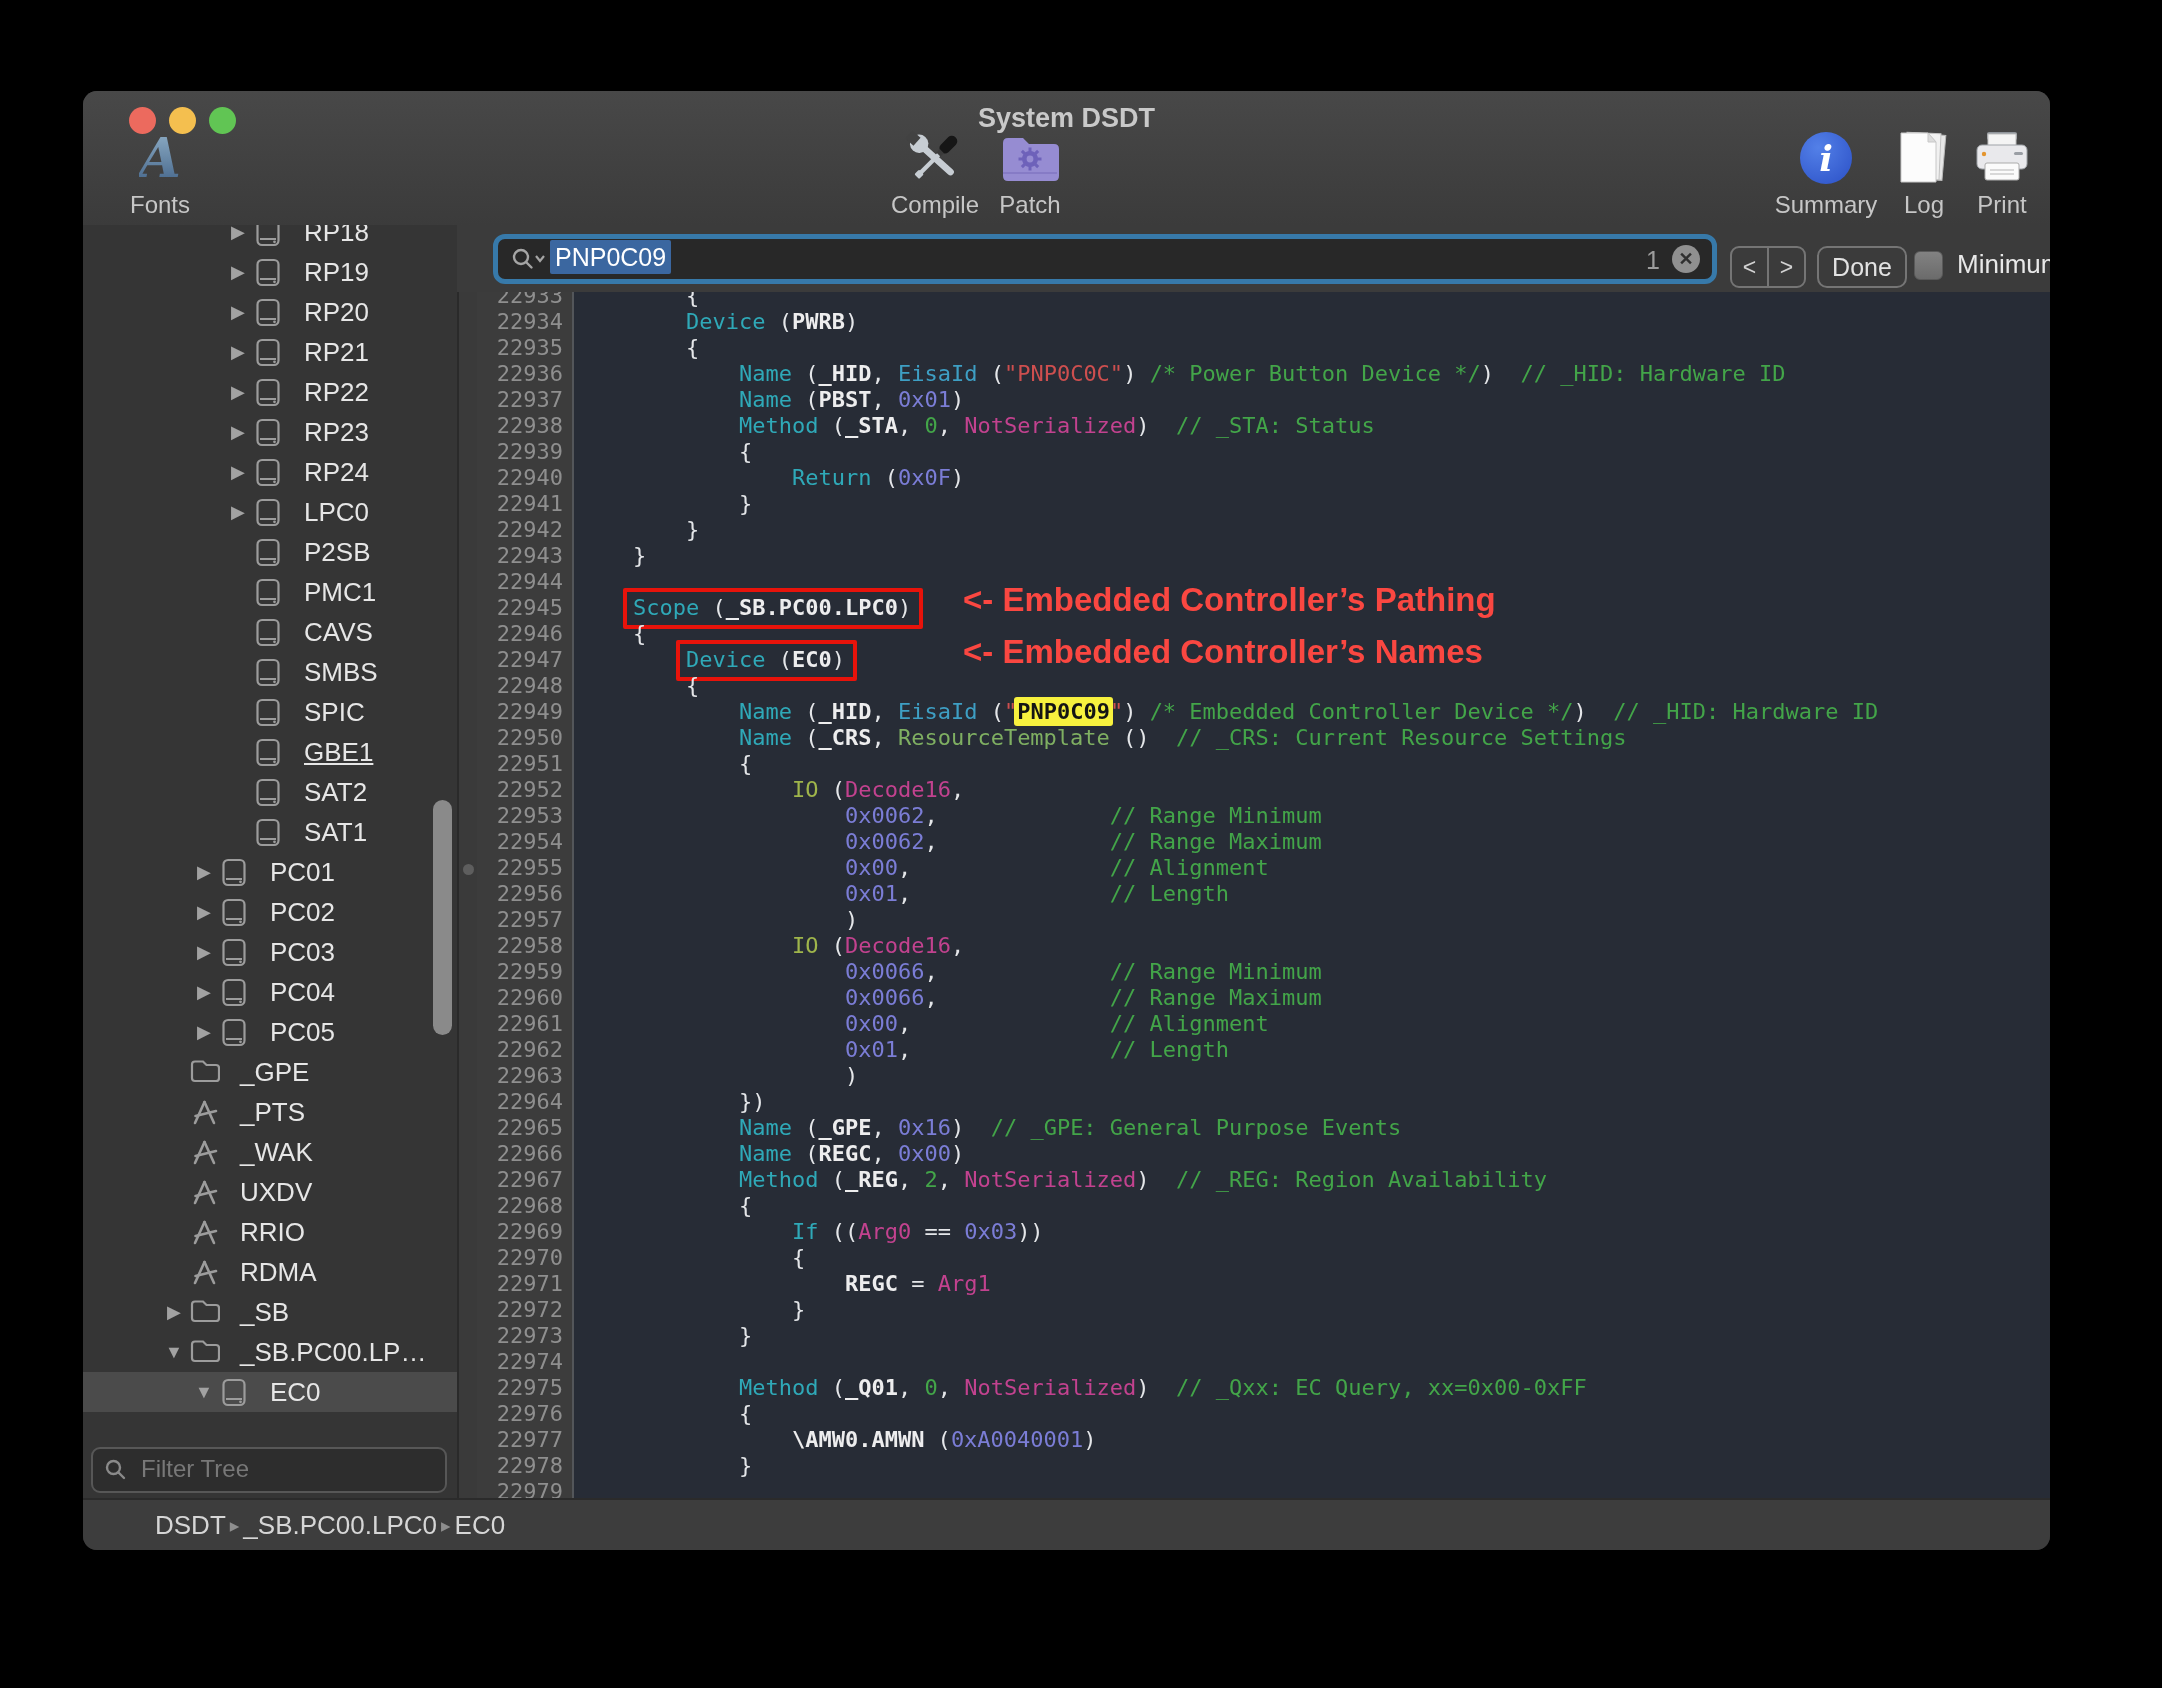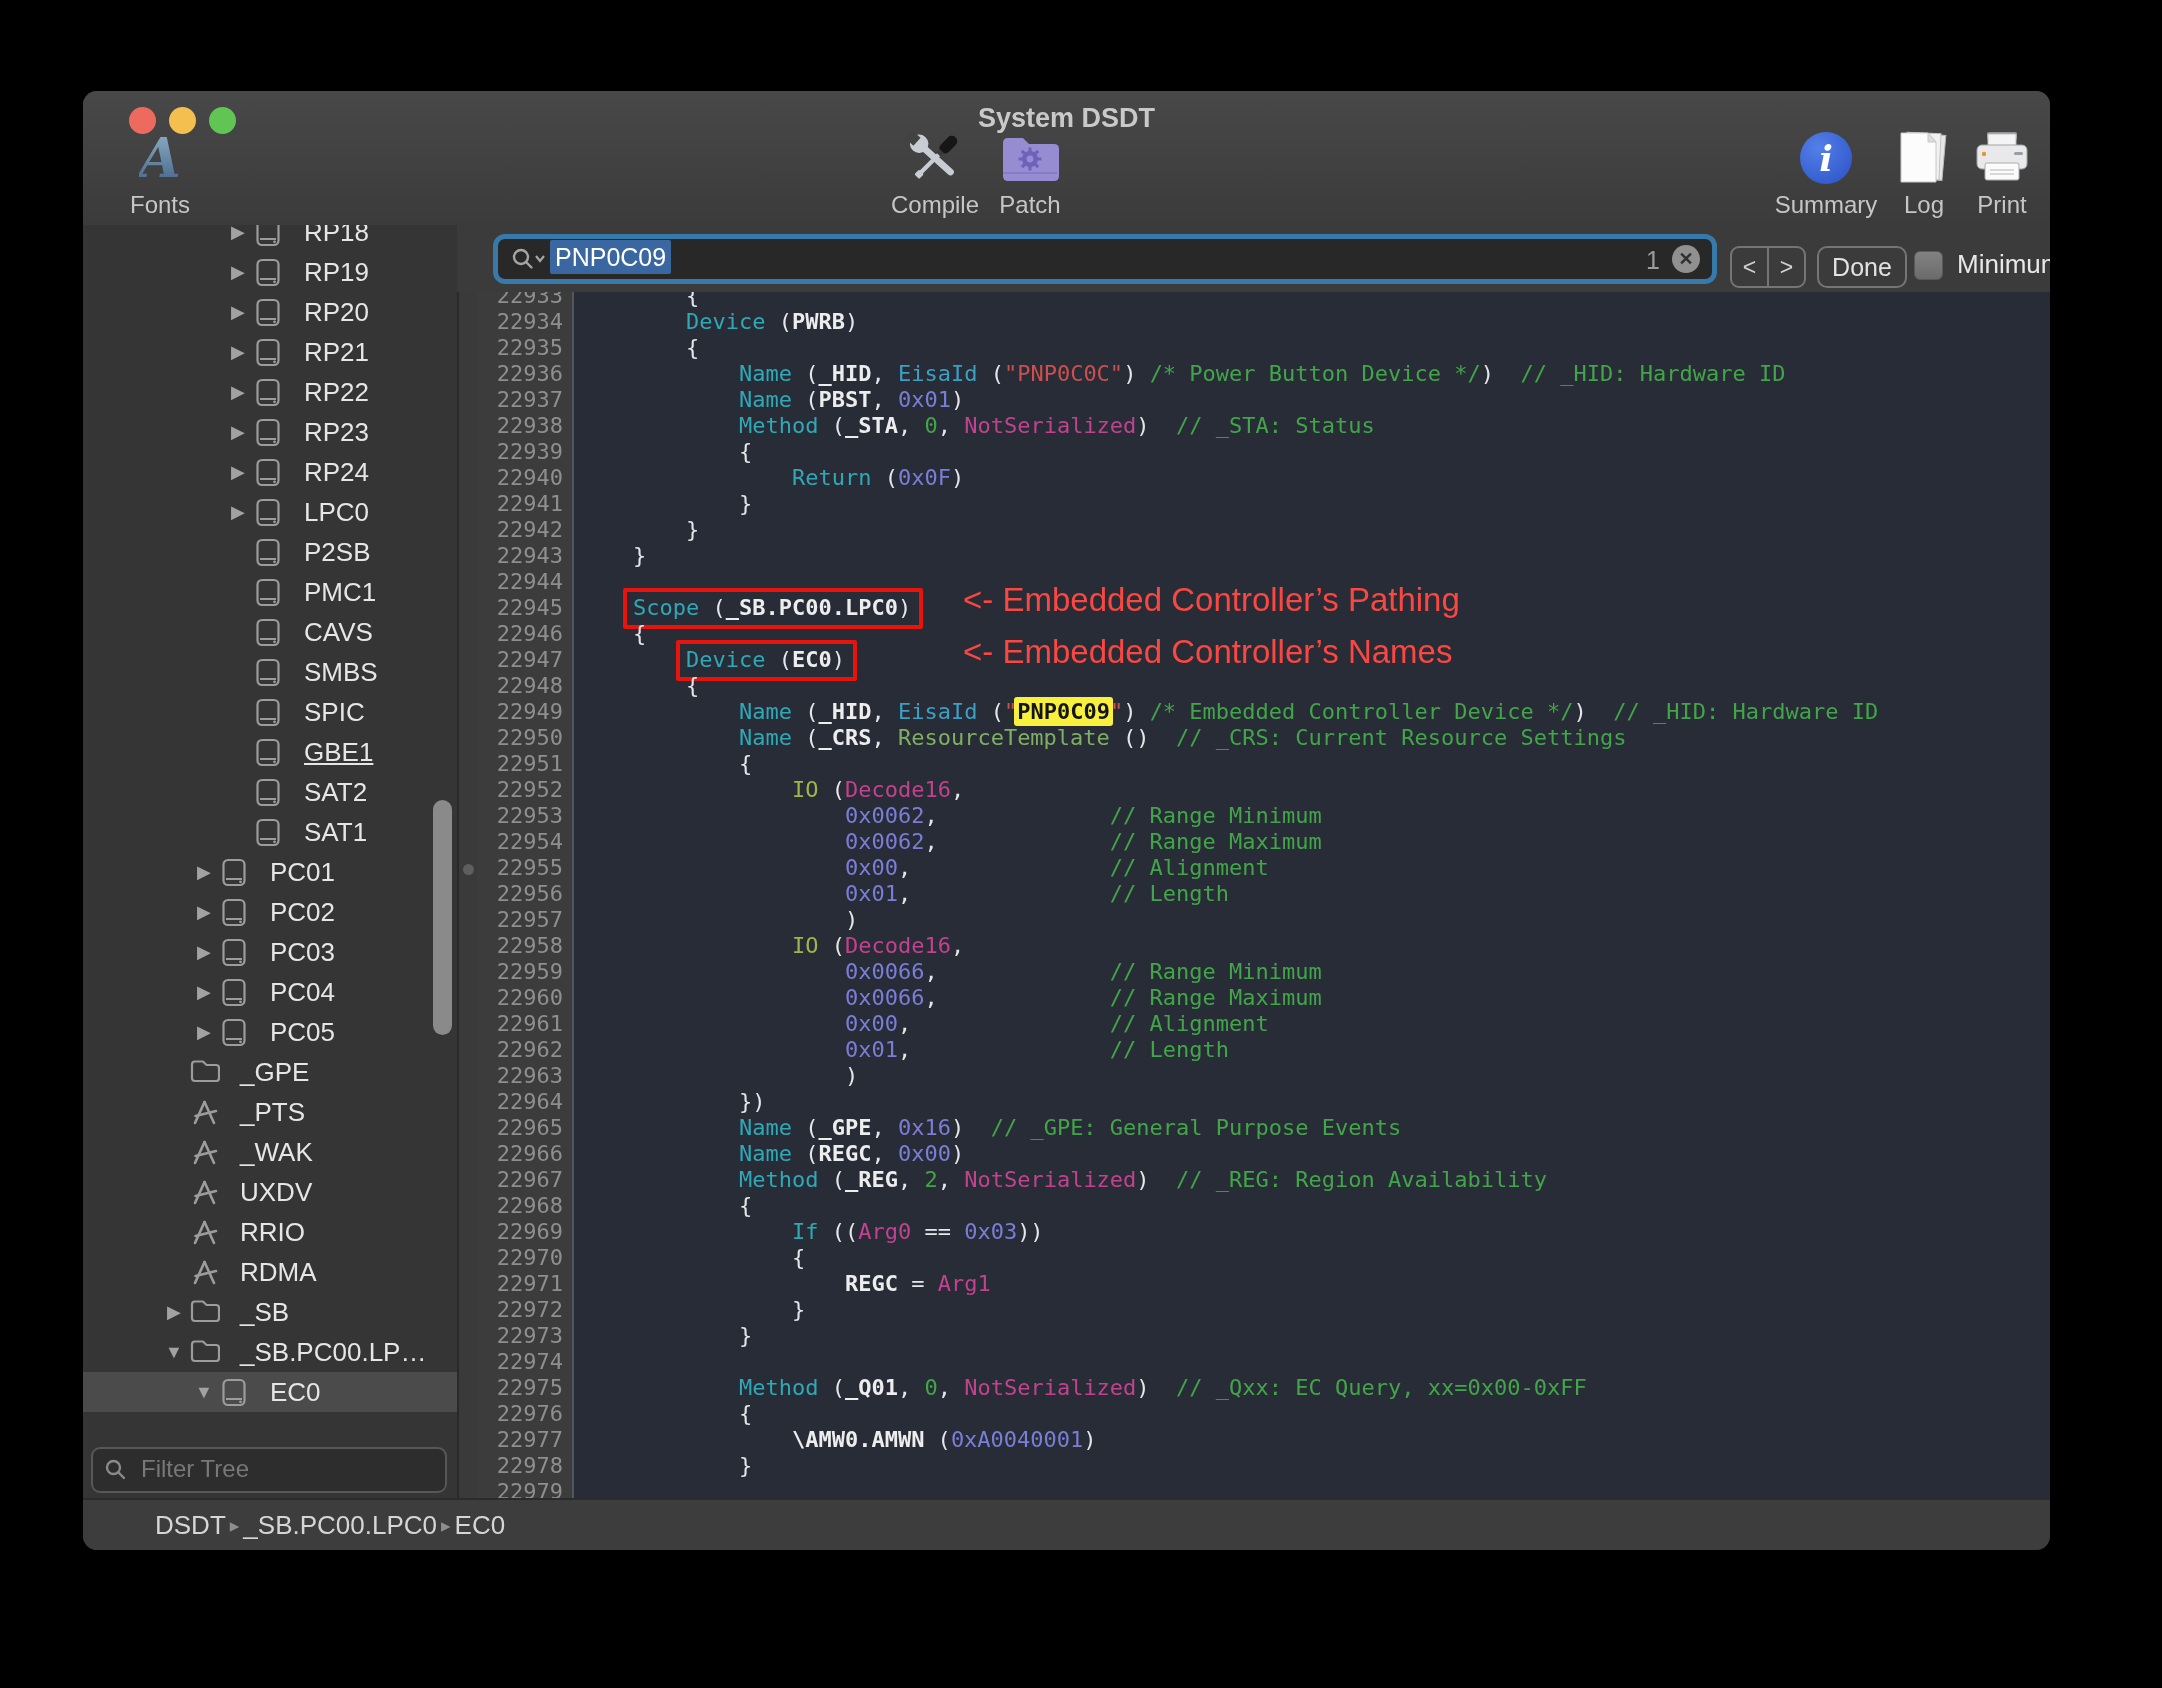--- a/index.html
+++ b/index.html
@@ -52,21 +52,21 @@
   .gut-inner{margin-top:-9px;}
   .gut-num{height:26px;line-height:26px;font-family:"DejaVu Sans Mono",monospace;font-size:22px;color:#8F8F8F;text-align:right;padding-right:9px;}
   .codepane{position:absolute;left:491px;top:201px;right:0;bottom:50px;background:#272C36;overflow:hidden;}
   .code-inner{margin-top:-9px;padding-left:6px;}
   .code-line{height:26px;line-height:26px;font-family:"DejaVu Sans Mono",monospace;font-size:22px;white-space:pre;position:relative;color:#E8E8E8;}
   .tk-k{color:#2FA9B8;} .tk-i{color:#EDEDEE;font-weight:bold;} .tk-p{color:#E4E6E9;}
   .tk-s{color:#CE4F4F;} .tk-c{color:#43A549;} .tk-n{color:#7B7DD6;} .tk-m{color:#C2428F;}
   .tk-o{color:#9FB54B;} .tk-r{color:#7FAF62;} .tk-e{color:#3E9FC4;}
   .tk-h{background:#F7F13E;color:#141414;font-weight:bold;border-radius:3px;padding:2px 3px;margin:-2px -3px;}
   .redbox{border:4px solid #E8130B;border-radius:2px;padding:3px 8px 5px 6px;margin-left:-10px;}
-  .note{position:absolute;left:383px;top:-8px;font-family:"Liberation Sans",sans-serif;font-weight:400;font-size:33px;color:#FA4741;white-space:pre;}
+  .note{position:absolute;left:383px;top:-8px;font-family:"Liberation Sans",sans-serif;font-weight:700;font-size:33px;color:#FA4741;white-space:pre;}
   
   .statusbar{position:absolute;left:0;bottom:0;width:100%;height:50px;background:#3D3D3D;border-top:2px solid #2B2B2B;}
   .crumbs{position:absolute;left:72px;top:0;height:100%;display:flex;align-items:center;gap:4px;font-size:26px;color:#D6D6D6;}
   .crumb-sep{color:#8E8E8E;font-size:19px;}
 </style>
 </head>
 <body>
 
 <div class="window">
 

